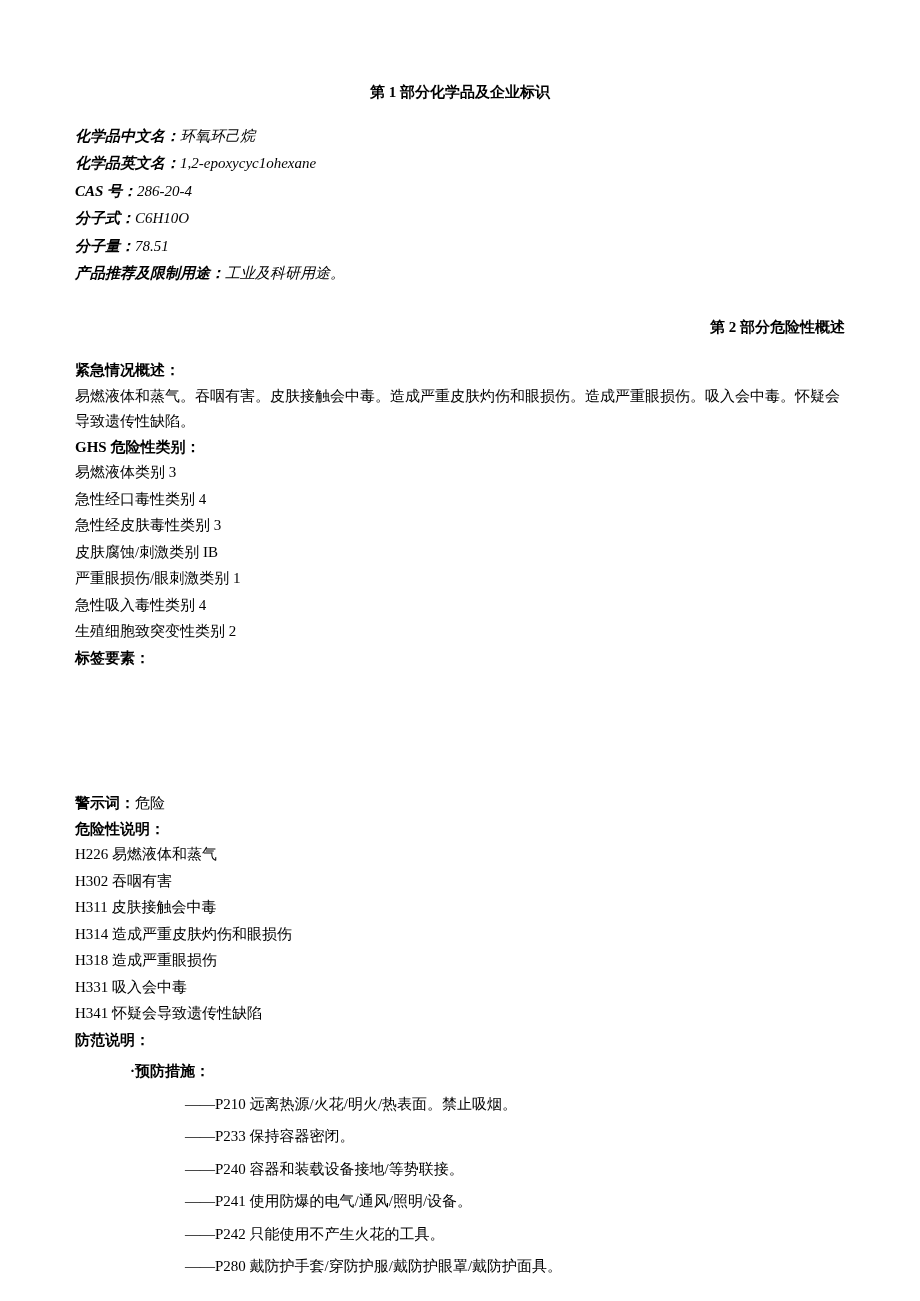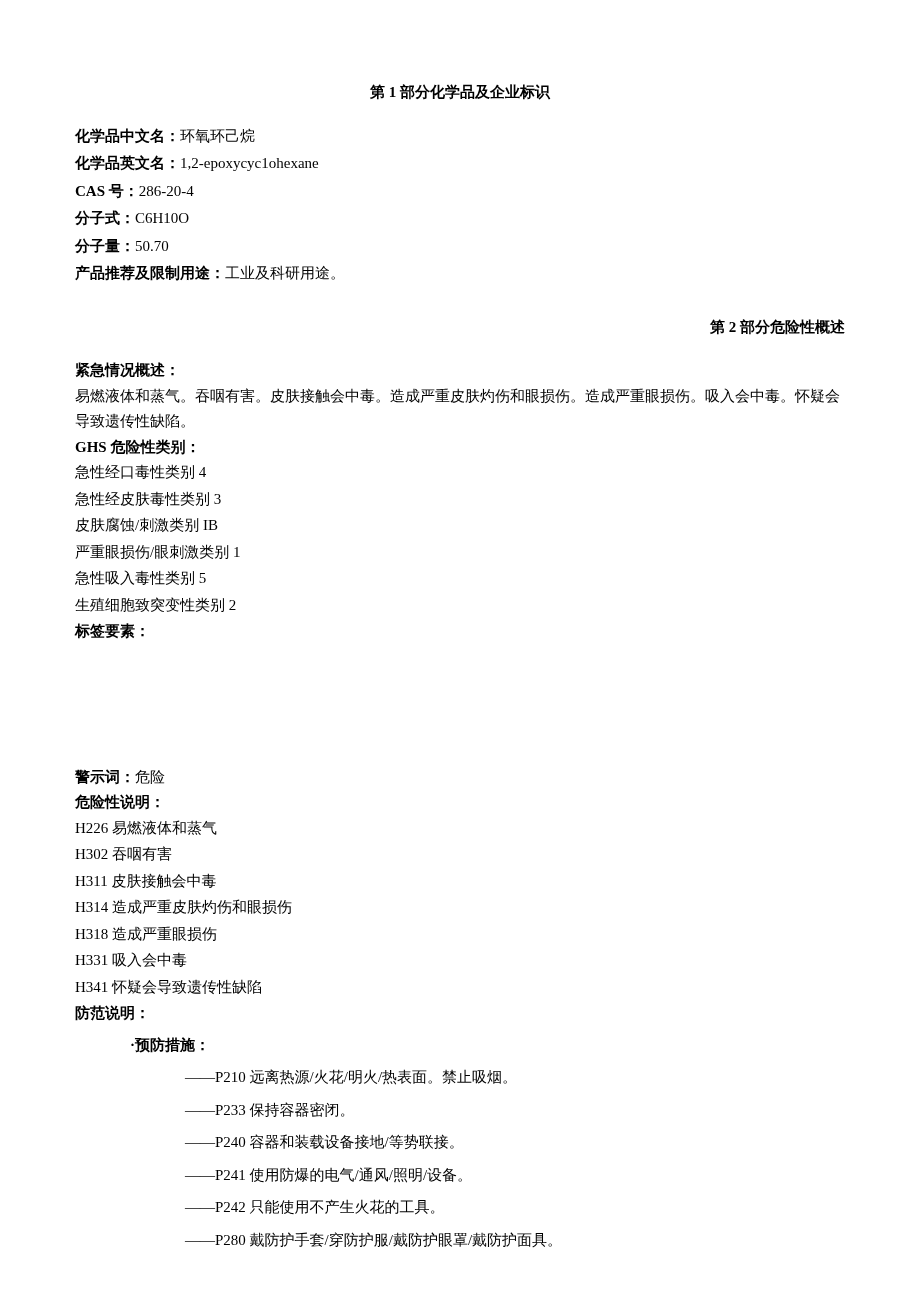--- a/index.html
+++ b/index.html
@@ -13,21 +13,21 @@
       padding: 80px 75px 40px 75px;
     }
     .section-heading {
       text-align: center;
       font-weight: bold;
       margin-bottom: 18px;
     }
     .section-heading .num {
       font-family: "Times New Roman", serif;
     }
-    .field-row { margin-bottom: 2px; }
+    .field-row { margin-bottom: 2px; font-style: italic; }
     .label-bold { font-weight: bold; }
     .cas-label { font-family: "Times New Roman", serif; font-weight: bold; }
     .section1 { margin-bottom: 28px; }
     .section2-heading { margin-top: 6px; margin-bottom: 18px; text-align: right; }
     .hazard-list div { margin-bottom: 1px; }
     .prevention-header { padding-left: 55px; margin-top: 6px; margin-bottom: 2px; }
     .prevention-header .dot { font-weight: bold; }
     .prevention-list { padding-left: 110px; }
     .prevention-list div { margin-bottom: 1px; margin-top: 7px; }
     .pictogram-gap { height: 120px; }
@@ -47,42 +47,43 @@
   <div class="field-row">
     <span class="label-bold">化学品英文名：</span><span class="eng">1,2-epoxycyc1ohexane</span>
   </div>
   <div class="field-row">
     <span class="cas-label">CAS</span><span class="label-bold"> 号：</span><span class="eng">286-20-4</span>
   </div>
   <div class="field-row">
     <span class="label-bold">分子式：</span><span class="eng">C6H10O</span>
   </div>
   <div class="field-row">
-    <span class="label-bold">分子量：</span><span class="eng">50.70</span>
+    <span class="label-bold">分子量：</span><span class="eng">78.51</span>
   </div>
   <div class="field-row">
     <span class="label-bold">产品推荐及限制用途：</span><span>工业及科研用途。</span>
   </div>
 </div>
 
 <div class="section-heading section2-heading">
   <span>第</span><span class="num"> 2 </span><span>部分危险性概述</span>
 </div>
 
 <div>
   <div class="label-bold">紧急情况概述：</div>
   <div>易燃液体和蒸气。吞咽有害。皮肤接触会中毒。造成严重皮肤灼伤和眼损伤。造成严重眼损伤。吸入会中毒。怀疑会导致遗传性缺陷。</div>
 
   <div class="label-bold">GHS 危险性类别：</div>
   <div class="hazard-list" id="ghs-list">
+      <div>易燃液体类别 3</div>
       <div>急性经口毒性类别 4</div>
       <div>急性经皮肤毒性类别 3</div>
       <div>皮肤腐蚀/刺激类别 IB</div>
       <div>严重眼损伤/眼刺激类别 1</div>
-      <div>急性吸入毒性类别 5</div>
+      <div>急性吸入毒性类别 4</div>
       <div>生殖细胞致突变性类别 2</div>
     </div>
 
   <div class="label-bold">标签要素：</div>
 
   <div class="pictogram-gap"></div>
 
   <div>
     <span class="label-bold">警示词：</span><span>危险</span>
   </div>

